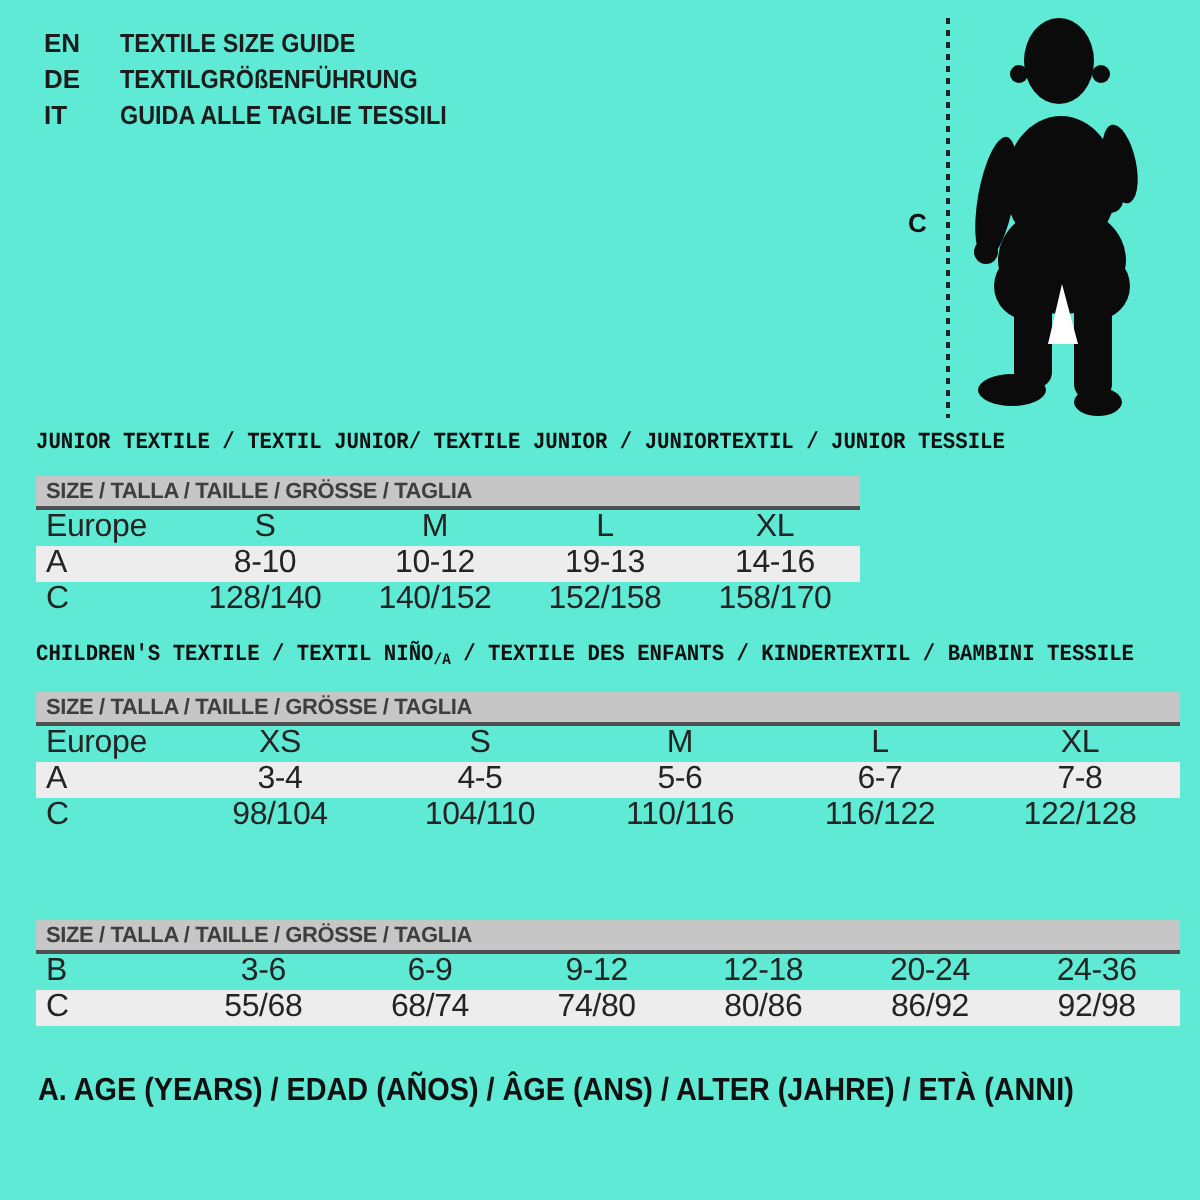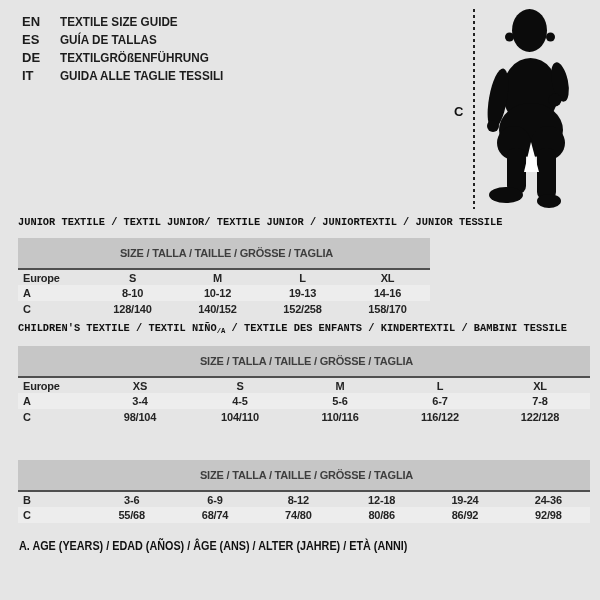--- a/index.html
+++ b/index.html
@@ -1,18 +1,18 @@
 <!DOCTYPE html>
 <html><head>
 <meta charset="utf-8">
 <style>
   * { margin:0; padding:0; box-sizing:border-box; }
   html,body { width:600px; height:600px; background:#ffffff;
     font-family:"Liberation Sans", sans-serif; }
-  .page { position:relative; width:600px; height:600px; overflow:hidden; background:#e5e5e5; }
+  .page { position:relative; width:600px; height:600px; overflow:hidden; background:#5eead4; }
 
   
   .cond { display:inline-block; transform:scaleX(0.9); transform-origin:0 50%; white-space:nowrap; }
 
   
   .langs { position:absolute; left:22px; top:12px; }
   .lang-row { display:flex; height:18px; align-items:center; font-weight:bold;
     font-size:13px; color:#1c1c1c; }
   .lang-code { width:38px; flex:0 0 38px; }
 
@@ -29,44 +29,40 @@
   #t2-title { top:321px; }
   #t3-title { top:424px; line-height:16px; }
   .sub-a { font-size:8px; vertical-align:-2px; }
 
   table { position:absolute; left:18px; border-collapse:collapse; table-layout:fixed; }
   #t1 { top:238px; width:412px; }
   #t2 { top:346px; width:572px; }
   #t3 { top:460px; width:572px; }
   col.label-col { width:72px; }
   tr.size-bar td { background:#c6c6c6; color:#3e3e3e; font-weight:bold; font-size:11px;
-    height:31px; text-align:center; padding-left:5px; border-bottom:2px solid #4f4f4f;
+    height:16px; text-align:left; padding-left:5px; border-bottom:2px solid #4f4f4f;
     letter-spacing:-0.2px; }
-  td { font-size:11px; font-weight:bold; color:#242424; height:16px; text-align:center;
+  td { font-size:16px; font-weight:normal; color:#242424; height:16px; text-align:center;
     letter-spacing:-0.2px; }
   td.lbl { text-align:left; padding-left:5px; }
   tr.alt td { background:#ededed; }
 
   
   .notes { position:absolute; left:19px; top:537px; }
-  .note { font-size:12px; font-weight:bold; color:#101010; line-height:18px; }
+  .note { font-size:16px; font-weight:bold; color:#101010; line-height:18px; }
 </style>
 </head>
 <body>
 
 <div class="page">
 
   <div class="langs">
     <div class="lang-row">
       <span class="lang-code">EN</span>
       <span class="cond">TEXTILE SIZE GUIDE</span>
-    </div>
-    <div class="lang-row">
-      <span class="lang-code">ES</span>
-      <span class="cond">GUÍA DE TALLAS</span>
     </div>
     <div class="lang-row">
       <span class="lang-code">DE</span>
       <span class="cond">TEXTILGRÖßENFÜHRUNG</span>
     </div>
     <div class="lang-row">
       <span class="lang-code">IT</span>
       <span class="cond">GUIDA ALLE TAGLIE TESSILI</span>
     </div>
   </div>
@@ -124,21 +120,21 @@
       <td class="lbl">A</td>
       <td>8-10</td>
       <td>10-12</td>
       <td>19-13</td>
       <td>14-16</td>
     </tr>
     <tr>
       <td class="lbl">C</td>
       <td>128/140</td>
       <td>140/152</td>
-      <td>152/258</td>
+      <td>152/158</td>
       <td>158/170</td>
     </tr>
   </tbody>
     </table>
 
   <div class="tbl-title" id="t2-title">
     <span class="cond"><span>CHILDREN'S TEXTILE / TEXTIL NIÑO</span><span class="sub-a">/A</span><span> / TEXTILE DES ENFANTS / KINDERTEXTIL / BAMBINI TESSILE</span></span>
   </div>
   <table id="t2">
     <colgroup>
@@ -191,23 +187,23 @@
         <col>
       </colgroup>
     <tbody>
         <tr class="size-bar">
       <td colspan="7">SIZE / TALLA / TAILLE / GRÖSSE / TAGLIA</td>
     </tr>
     <tr>
       <td class="lbl">B</td>
       <td>3-6</td>
       <td>6-9</td>
-      <td>8-12</td>
+      <td>9-12</td>
       <td>12-18</td>
-      <td>19-24</td>
+      <td>20-24</td>
       <td>24-36</td>
     </tr>
     <tr class="alt">
       <td class="lbl">C</td>
       <td>55/68</td>
       <td>68/74</td>
       <td>74/80</td>
       <td>80/86</td>
       <td>86/92</td>
       <td>92/98</td>

